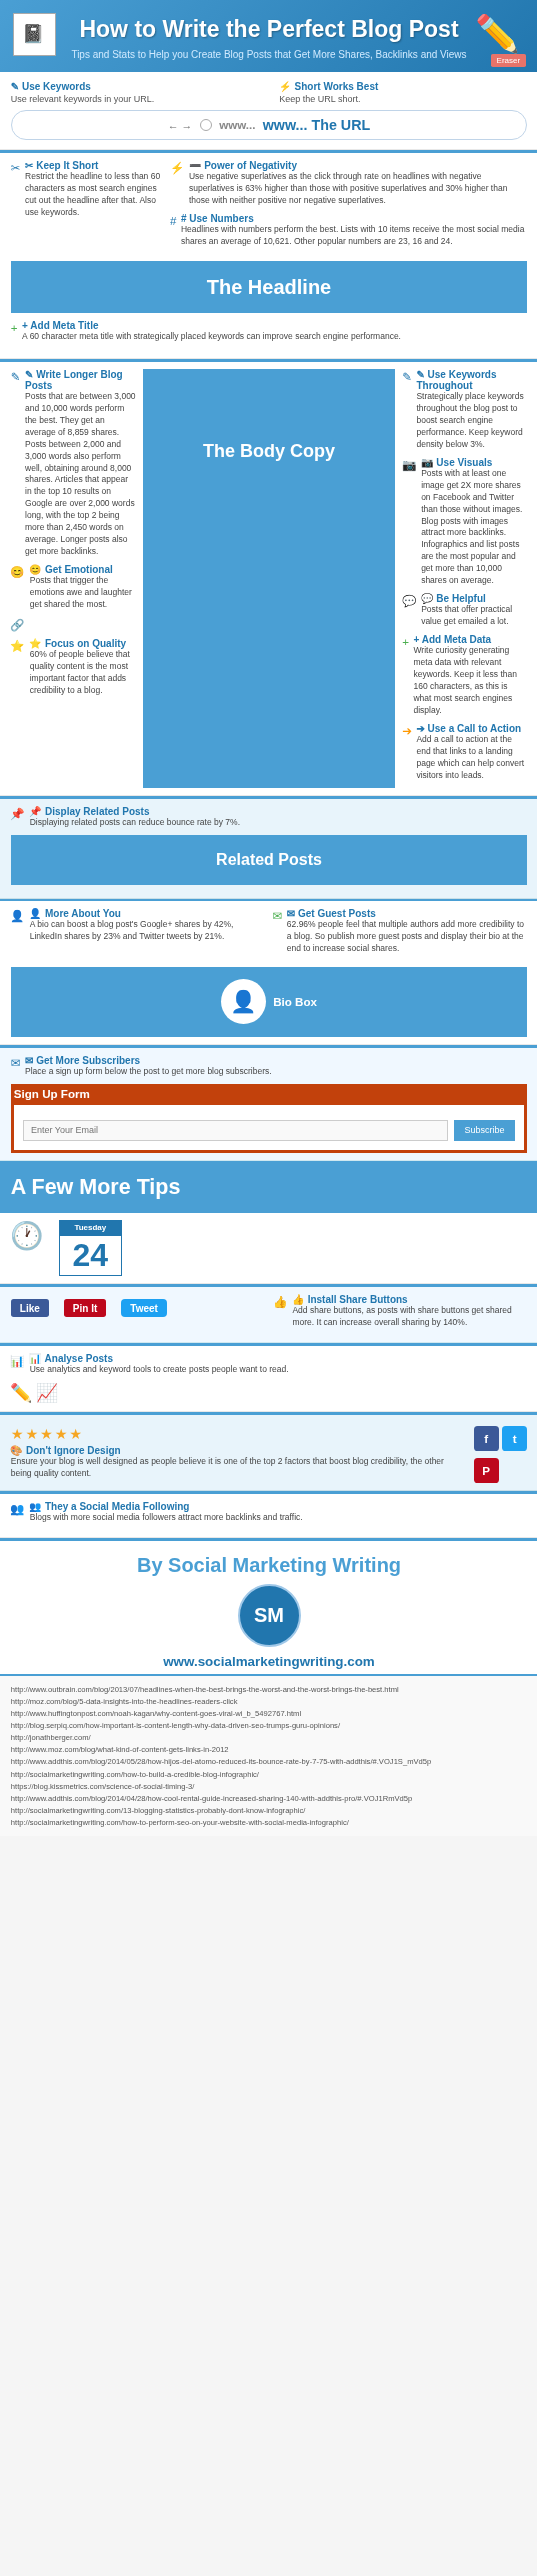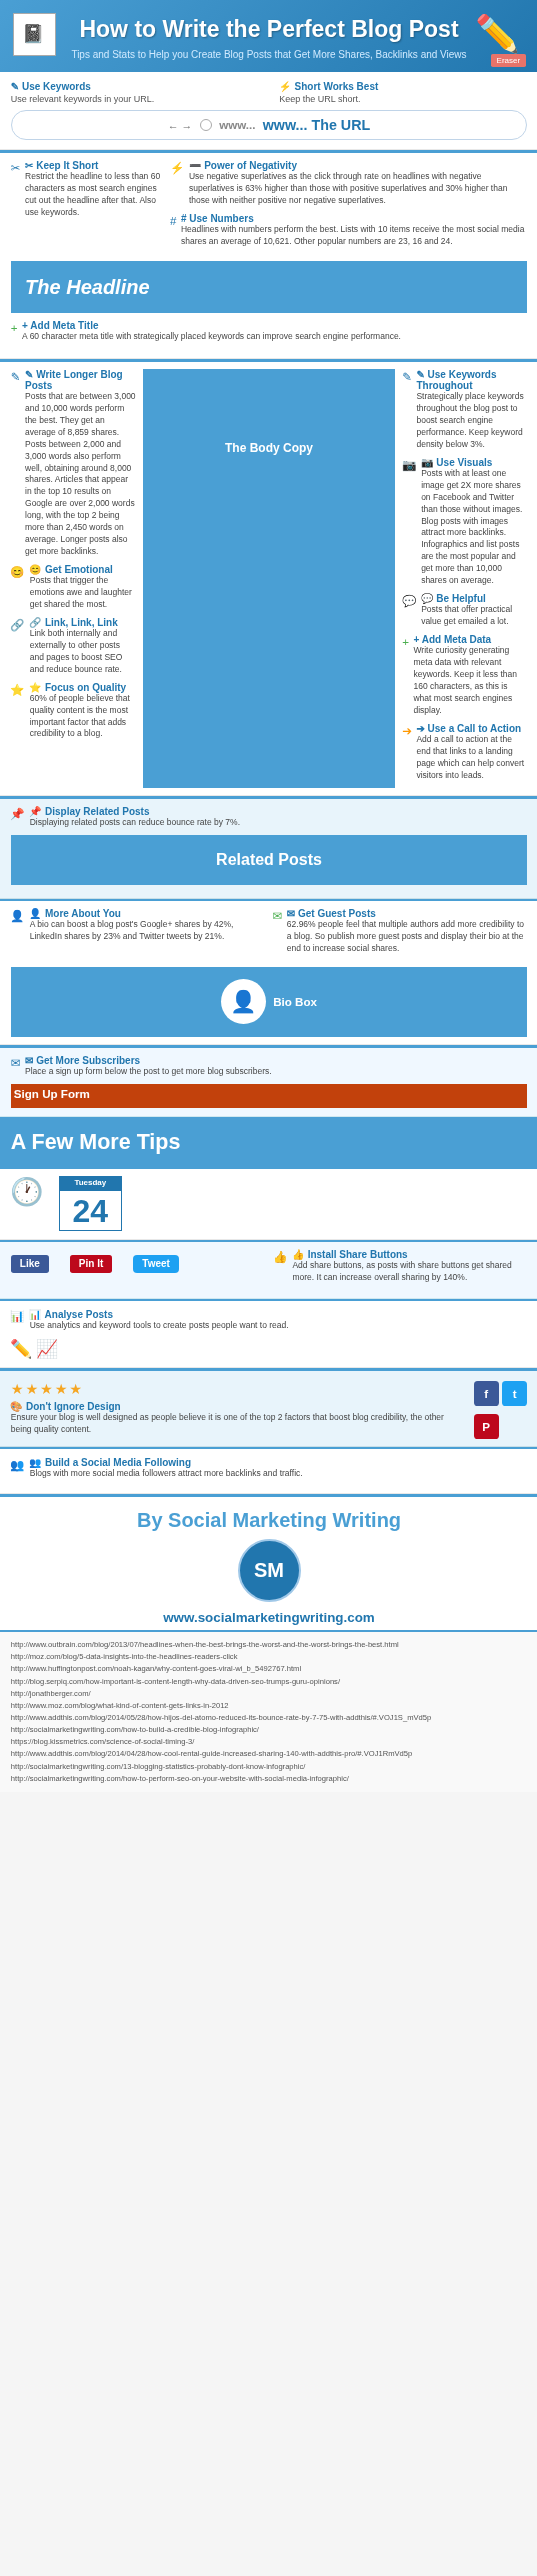--- a/index.html
+++ b/index.html
@@ -106,23 +106,23 @@
     .headline-section {
       background: #fff;
       padding: 7.2px 10.8px 9px;
       border-bottom: 1.8px solid #e8e8e8;
     }
     .headline-display {
       background: #4a9fd4;
       color: #fff;
       font-size: 20px;
       font-weight: bold;
+      text-align: center;
       padding: 14.3px;
       margin: 7.2px 0;
-      font-style: italic;
     }
     .headline-tips {
       display: flex;
       gap: 7.2px;
     }
     .headline-left-tips { width: 152px; }
     .headline-right-area { flex: 1; }
 
     
     .body-copy-section {
@@ -133,21 +133,21 @@
     .body-copy-layout {
       display: flex;
       gap: 7.2px;
     }
     .body-copy-left { width: 125px; }
     .body-copy-main { flex: 1; }
     .body-copy-right { width: 125px; }
     .body-copy-box {
       background: #4a9fd4;
       color: #fff;
-      font-size: 12px;
+      font-size: 18px;
       font-weight: bold;
       text-align: center;
       padding: 72px 9px;
       height: 100%;
     }
     .body-copy-right-tips { }
 
     
     .related-section {
       background: #e8f4fb;
@@ -288,21 +288,21 @@
 
     
     .share-section {
       background: #f0f8ff;
       padding: 7.2px 10.8px;
       border-bottom: 1.8px solid #d0e8f0;
     }
     .share-layout { display: flex; gap: 9px; align-items: flex-start; }
     .share-left { flex: 1; }
     .share-right { flex: 1; }
-    .share-btns { display: flex; gap: 21px; flex-wrap: wrap; margin-top: 5.4px; }
+    .share-btns { display: flex; gap: 15px; flex-wrap: wrap; margin-top: 5.4px; }
     .btn-like { background: #3b5998; color: #fff; padding: 3.6px 9px; font-size: 10px; border-radius: 2.7px; font-weight: bold; }
     .btn-pin { background: #bd081c; color: #fff; padding: 3.6px 9px; font-size: 10px; border-radius: 2.7px; font-weight: bold; }
     .btn-tweet { background: #1da1f2; color: #fff; padding: 3.6px 9px; font-size: 10px; border-radius: 4px; font-weight: bold; }
 
     
     .analyse-section {
       background: #fff;
       padding: 7.2px 10.8px;
       border-bottom: 1.8px solid #e8e8e8;
     }
@@ -502,24 +502,20 @@
       </div>
       <div class="icon-item">
         <span class="item-icon orange-icon">😊</span>
         <div>
           <div class="small-heading">😊 Get Emotional</div>
           <div class="small-text">Posts that trigger the emotions awe and laughter get shared the most.</div>
         </div>
       </div>
       <div class="icon-item">
         <span class="item-icon blue-icon">🔗</span>
-        <div>
-          <div class="small-heading">🔗 Link, Link, Link</div>
-          <div class="small-text">Link both internally and externally to other posts and pages to boost SEO and reduce bounce rate.</div>
-        </div>
       </div>
       <div class="icon-item">
         <span class="item-icon orange-icon">⭐</span>
         <div>
           <div class="small-heading">⭐ Focus on Quality</div>
           <div class="small-text">60% of people believe that quality content is the most important factor that adds credibility to a blog.</div>
         </div>
       </div>
     </div>
 
@@ -618,20 +614,26 @@
 <div class="signup-section">
   <div class="icon-item">
     <span class="item-icon blue-icon">✉</span>
     <div>
       <div class="small-heading">✉ Get More Subscribers</div>
       <div class="small-text">Place a sign up form below the post to get more blog subscribers.</div>
     </div>
   </div>
   <div class="signup-form-box">
     <div style="color:#fff;font-weight:bold;font-size:11.6px;margin-bottom:5.4px;">Sign Up Form</div>
+    <div class="signup-form-inner">
+      <div class="form-row">
+        <input class="form-input" type="text" placeholder="Enter Your Email" style="">
+        <button class="form-btn">Subscribe</button>
+      </div>
+    </div>
   </div>
 </div>
 
 <div class="section-divider"></div>
 
 <div class="few-more-section">
   <div class="few-more-title">A Few More Tips</div>
 </div>
 
 <div class="section-divider"></div>
@@ -711,21 +713,21 @@
     </div>
   </div>
 </div>
 
 <div class="section-divider"></div>
 
 <div class="social-section">
   <div class="icon-item">
     <span class="item-icon blue-icon">👥</span>
     <div>
-      <div class="small-heading">👥 Build a Social Media Following</div>
+      <div class="small-heading">👥 They a Social Media Following</div>
       <div class="small-text">Blogs with more social media followers attract more backlinks and traffic.</div>
     </div>
   </div>
 </div>
 
 <div class="section-divider"></div>
 
 <div class="footer-brand">
   <div class="brand-title">By Social Marketing Writing</div>
   <div class="brand-logo">

